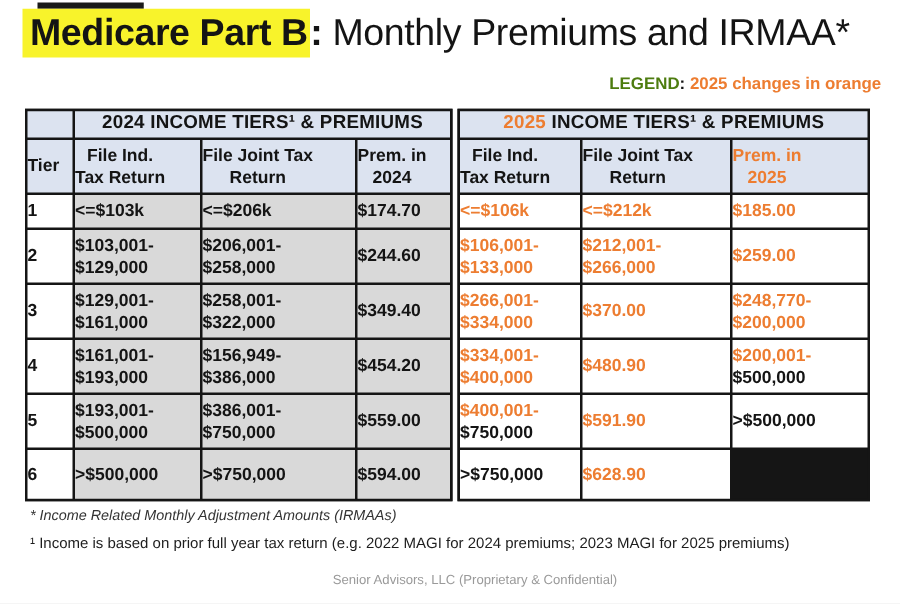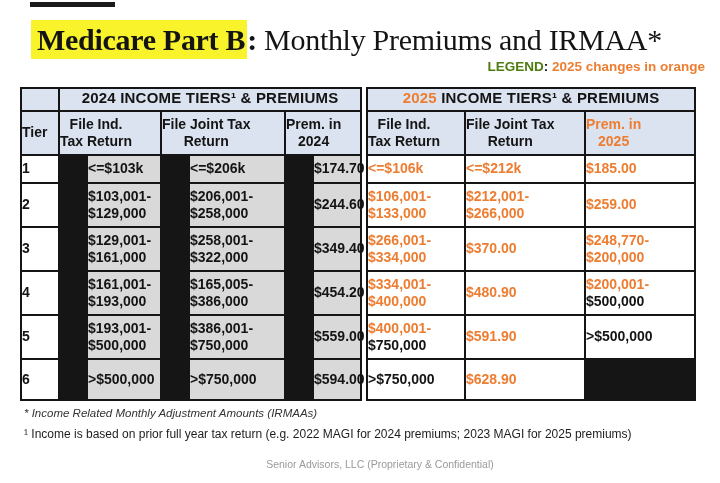--- a/index.html
+++ b/index.html
@@ -1,33 +1,33 @@
 <!DOCTYPE html>
 <html style="--orange: #ED7D31; --highlight-yellow: #F8F32B; --header-cell-bg: #DCE3F0; --gray-cell-bg: #D9D9D9;"><head>
 <meta charset="utf-8">
 <style>
   html,body{margin:0;padding:0;background:#e8e8e8;font-family:"Liberation Sans",sans-serif;}
   .stage{position:relative;width:720px;height:483px;background:#ffffff;overflow:hidden;margin:0 auto;}
   .topbar{position:absolute;left:30px;top:2px;width:85px;height:5px;background:#1a1a1a;}
-  h1.title{position:absolute;left:18px;top:10px;margin:13px;font-size:30px;font-weight:normal;color:#141414;white-space:nowrap;letter-spacing:-0.3px;font-family:Liberation Serif, serif;}
+  h1.title{position:absolute;left:18px;top:10px;margin:0;font-size:30px;font-weight:normal;color:#141414;white-space:nowrap;letter-spacing:-0.3px;}
   .hl{background:var(--highlight-yellow);font-weight:bold;padding:3px 2px 3px 6px;}
   .title-colon{font-weight:bold;}
   .legend{position:absolute;right:15px;top:59px;font-size:13.5px;font-weight:bold;white-space:nowrap;}
   .legend-label{color:#4d7c0f;}
   .legend-colon{color:#141414;}
   .legend-orange{color:var(--orange);}
   .tables{position:absolute;left:20px;top:87px;display:flex;gap:4px;}
   .grid{display:grid;gap:2px;background:#151515;border:2.5px solid #151515;
         grid-template-rows:21px 42px 26px 42px 42px 42px 42px 39px;}
   .grid-left{grid-template-columns:36px 100px 122px 74px;}
   .grid-right{grid-template-columns:96px 118px 108px;}
   .cell{display:flex;flex-direction:column;justify-content:center;align-items:flex-start;
         text-align:center;background:#ffffff;color:#141414;font-weight:bold;font-size:14px;line-height:1.22;}
   .cell.hdr{background:var(--header-cell-bg);}
-  .cell.gray{background:var(--gray-cell-bg);margin-left:28px;}
+  .cell.gray{background:var(--gray-cell-bg);}
   .band{grid-column:2 / span 3;flex-direction:row;font-size:15px;letter-spacing:0.2px;}
   .band-right{grid-column:1 / span 3;}
   .band span{white-space:pre;}
   .pre{white-space:pre-line;}
   .orange{color:var(--orange);}
   .footnote1{position:absolute;left:24px;top:407px;font-size:11.5px;font-style:italic;color:#333333;}
   .footnote2{position:absolute;left:24px;top:427px;font-size:12px;color:#1d1d1d;}
   .footer{position:absolute;left:0;right:0;top:458px;text-align:center;font-size:10.5px;color:#9a9a9a;margin-left:40px;}
 </style>
 </head>
@@ -101,21 +101,21 @@
           <span>$349.40</span>
         </div>
         <div class="cell">
           <span>4</span>
         </div>
         <div class="cell gray">
           <span>$161,001-</span>
           <span>$193,000</span>
         </div>
         <div class="cell gray">
-          <span>$165,005-</span>
+          <span>$156,949-</span>
           <span>$386,000</span>
         </div>
         <div class="cell gray">
           <span>$454.20</span>
         </div>
         <div class="cell">
           <span>5</span>
         </div>
         <div class="cell gray">
           <span>$193,001-</span>

